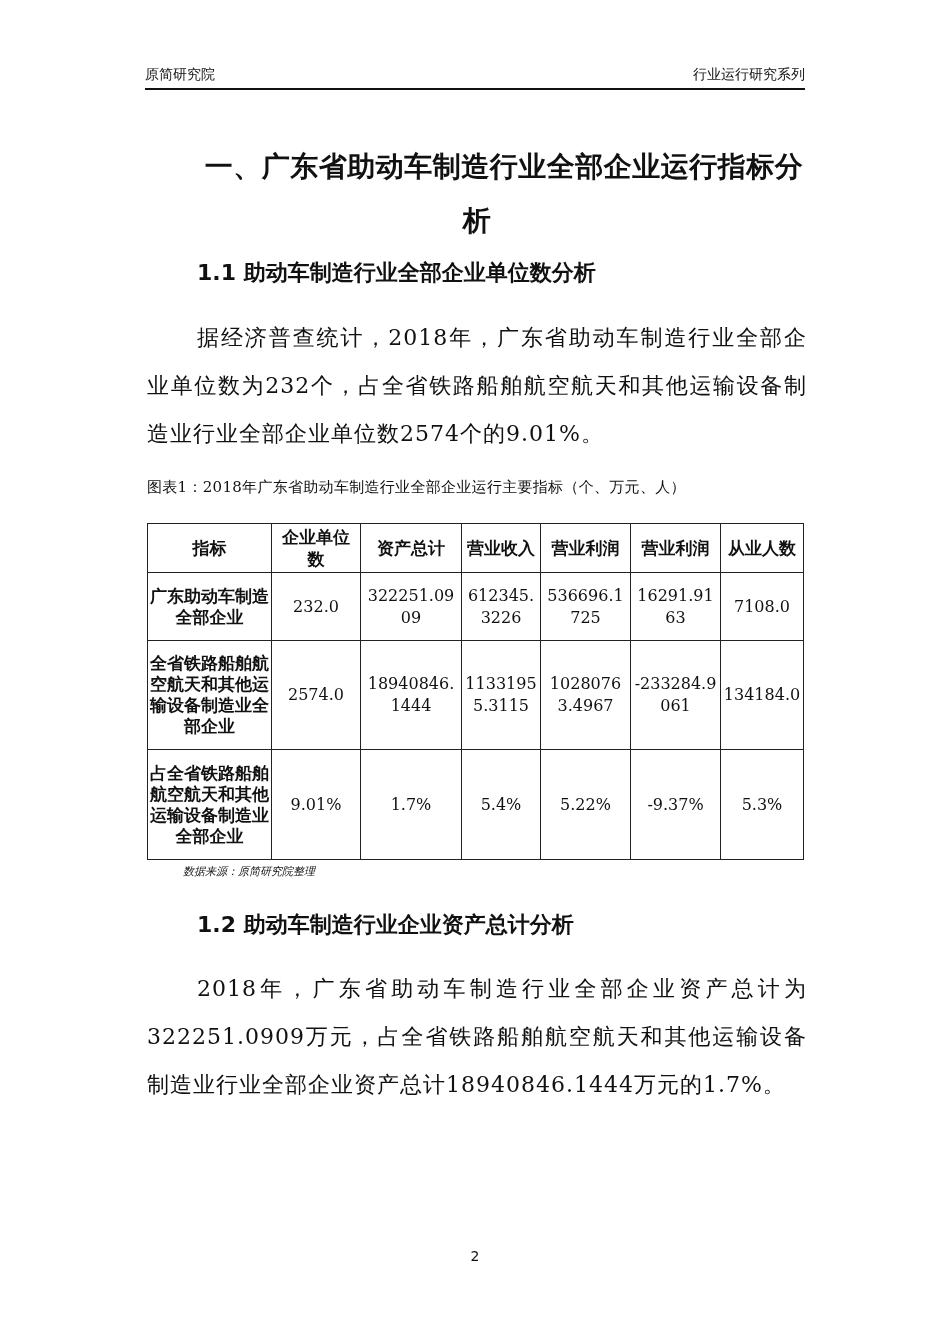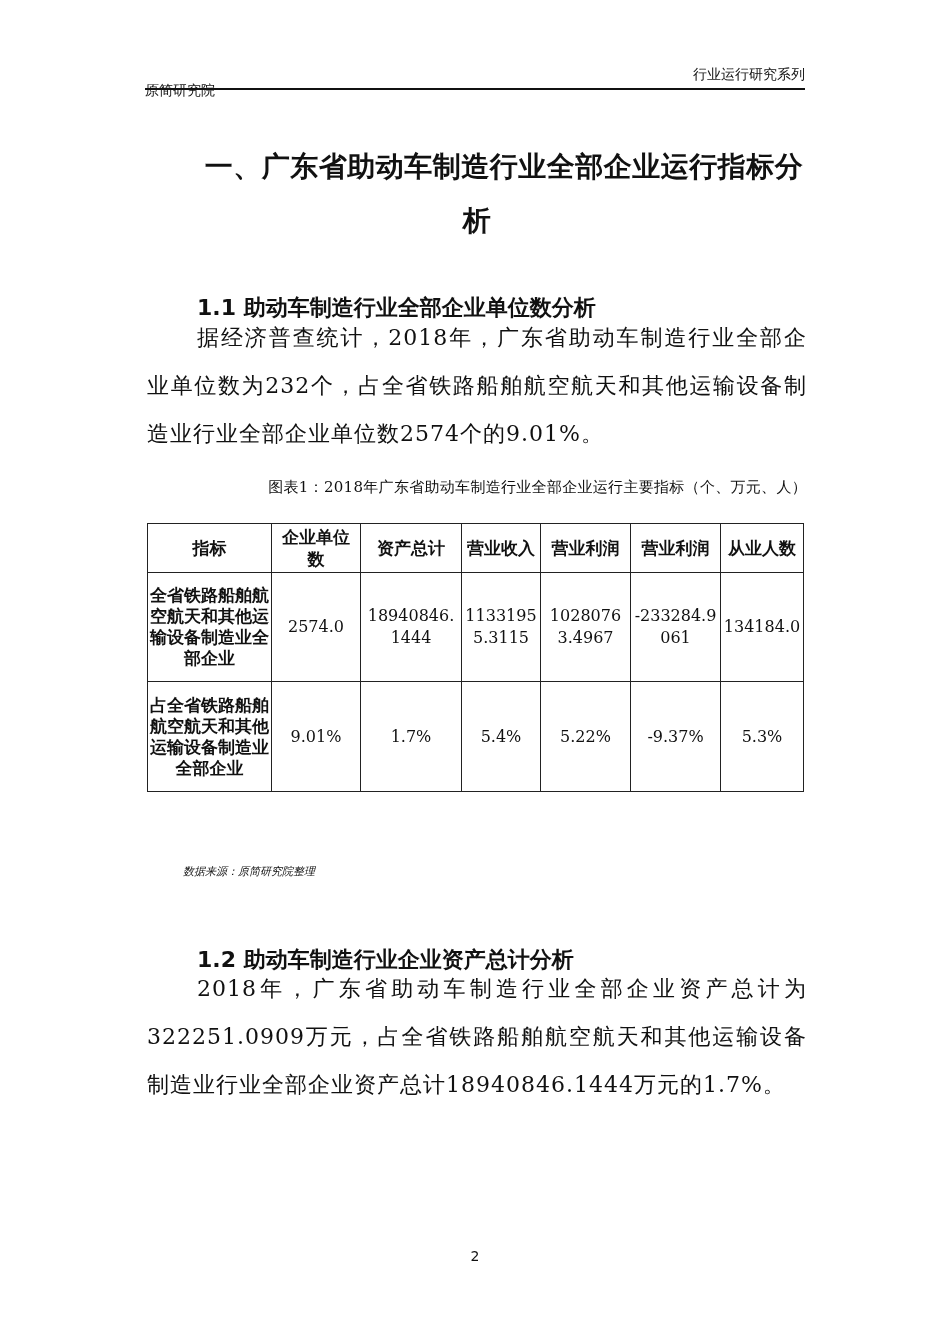--- a/index.html
+++ b/index.html
@@ -1,33 +1,33 @@
 <!DOCTYPE html>
 <html><head>
 <meta charset="utf-8">
 <style>
   html, body { margin:0; padding:0; background:#ffffff; }
   body { width:950px; height:1344px; position:relative; overflow:hidden;
          font-family:"DejaVu Serif","Liberation Serif",serif; color:#111; }
   .hdr { position:absolute; left:145px; right:145px; top:66px; height:22px;
          font-family:"DejaVu Sans","Liberation Sans",sans-serif; font-size:14px; }
-  .hdr .l { position:absolute; left:0; top:0;margin-top:16px; }
+  .hdr .l { position:absolute; left:0; top:0; }
   .hdr .r { position:absolute; right:0; top:0; }
   .hdr-line { position:absolute; left:145px; right:145px; top:88px; height:2px; background:#111; }
 
   .h1 { position:absolute; left:147px; width:660px; top:140px;
         font-family:"DejaVu Sans","Liberation Sans",sans-serif; font-weight:bold;
         font-size:28px; line-height:54px; text-indent:54px; letter-spacing:0.5px;text-align:center; }
   .h2 { position:absolute; left:197px; font-family:"DejaVu Sans","Liberation Sans",sans-serif;
-        font-weight:bold; font-size:22px;margin-top:35px; }
+        font-weight:bold; font-size:22px; }
   .para { position:absolute; left:147px; width:660px; font-size:22px; line-height:48px;
           text-indent:50px; text-align:justify; letter-spacing:1px; }
 
   .caption { position:absolute; left:147px; width:660px; top:476px; font-size:15px;
-             line-height:22px; text-align:right; letter-spacing:0.3px; }
+             line-height:22px; text-align:left; letter-spacing:0.3px; }
 
   table { position:absolute; left:147px; top:523px; width:656px; border-collapse:collapse;
           table-layout:fixed; }
   td, th { border:1.5px solid #222; text-align:center; vertical-align:middle; padding:0 2px;
            font-size:16px; line-height:22px; }
   th { font-family:"DejaVu Sans","Liberation Sans",sans-serif; font-weight:bold; font-size:17px; height:48px; }
   td.rowhead { font-family:"DejaVu Sans","Liberation Sans",sans-serif; font-weight:bold; font-size:17px; line-height:21px; word-break:break-all; }
   td.num { font-family:"DejaVu Serif","Liberation Serif",serif; word-break:break-all; }
 
   .source { position:absolute; left:183px; top:864px; font-size:11px;font-style:italic; }
@@ -63,20 +63,29 @@
   <tbody>
       <tr>
     <th>指标</th>
     <th>企业单位数</th>
     <th>资产总计</th>
     <th>营业收入</th>
     <th>营业利润</th>
     <th>营业利润</th>
     <th>从业人数</th>
   </tr>
+  <tr style="height:68px">
+    <td class="rowhead">广东助动车制造全部企业</td>
+    <td class="num">232.0</td>
+    <td class="num">322251.0909</td>
+    <td class="num">612345.3226</td>
+    <td class="num">536696.1725</td>
+    <td class="num">16291.9163</td>
+    <td class="num">7108.0</td>
+  </tr>
   <tr style="height:109px">
     <td class="rowhead">全省铁路船舶航空航天和其他运输设备制造业全部企业</td>
     <td class="num">2574.0</td>
     <td class="num">18940846.1444</td>
     <td class="num">11331955.3115</td>
     <td class="num">10280763.4967</td>
     <td class="num">-233284.9061</td>
     <td class="num">134184.0</td>
   </tr>
   <tr style="height:110px">

